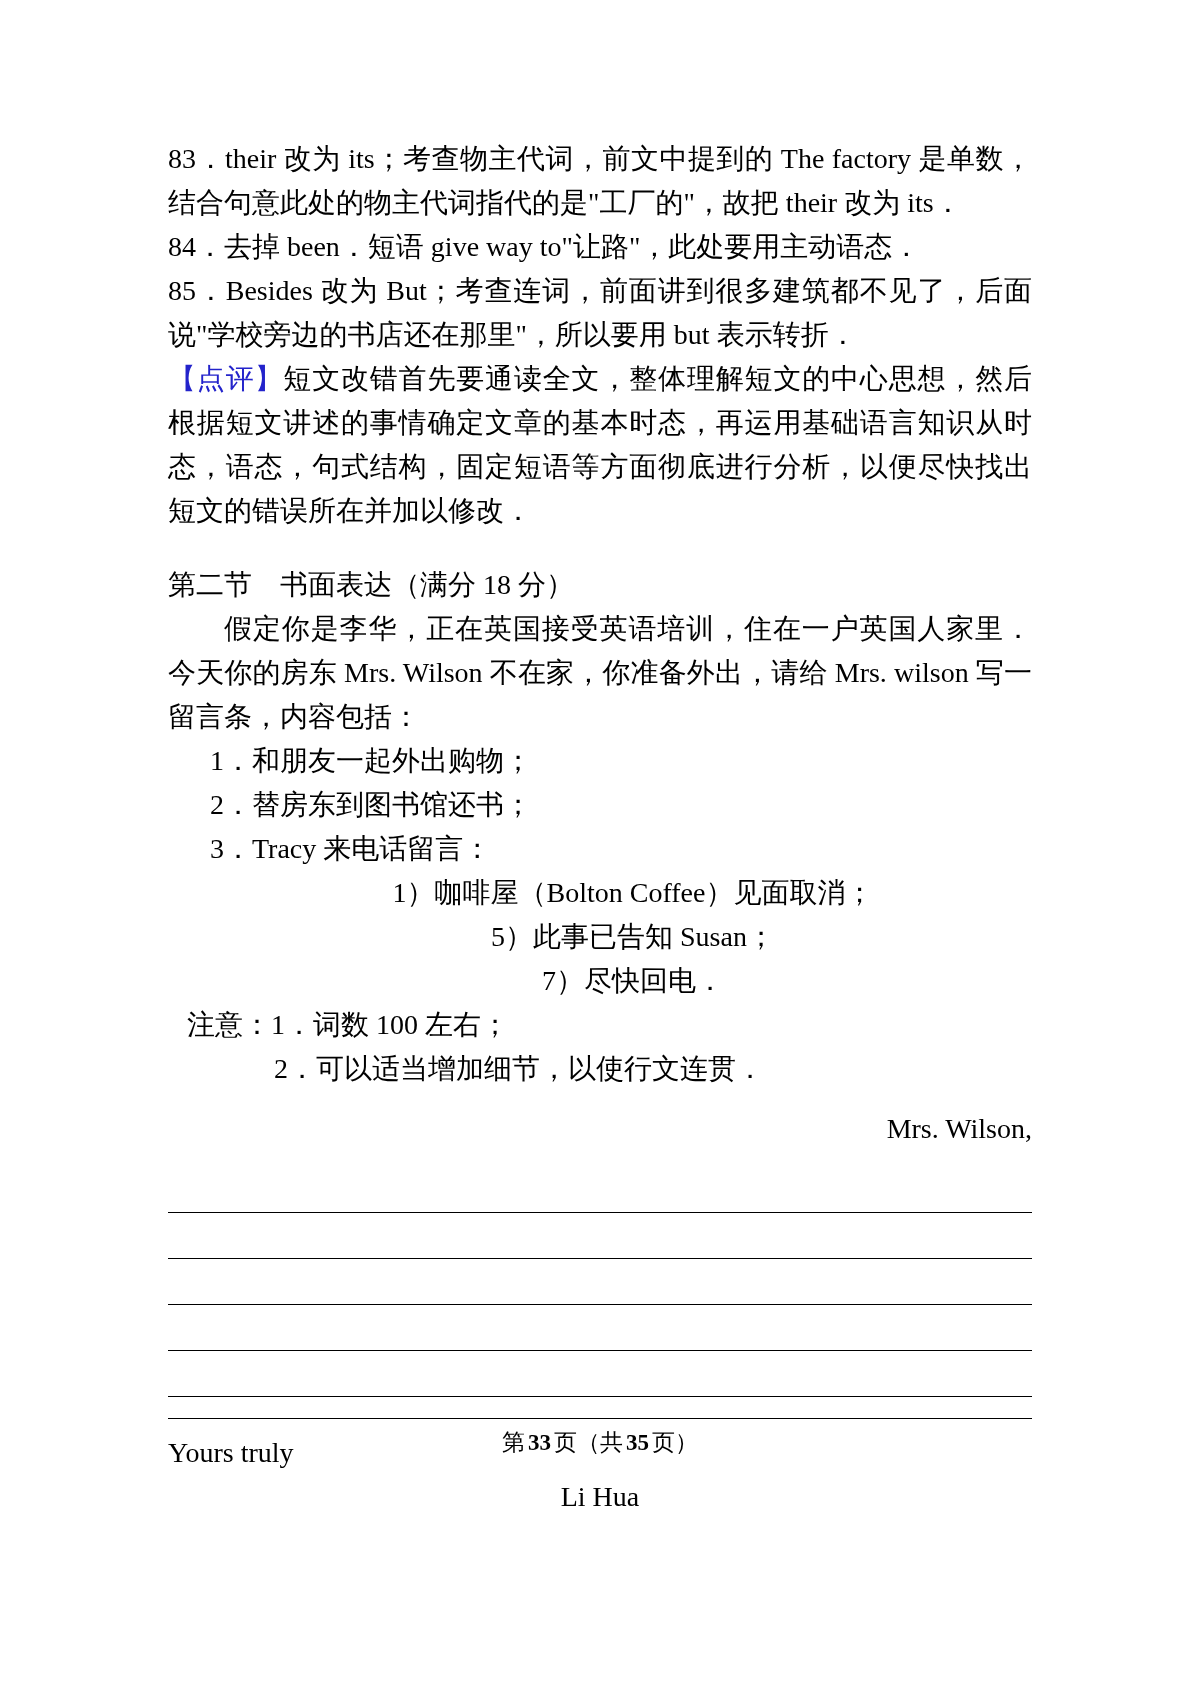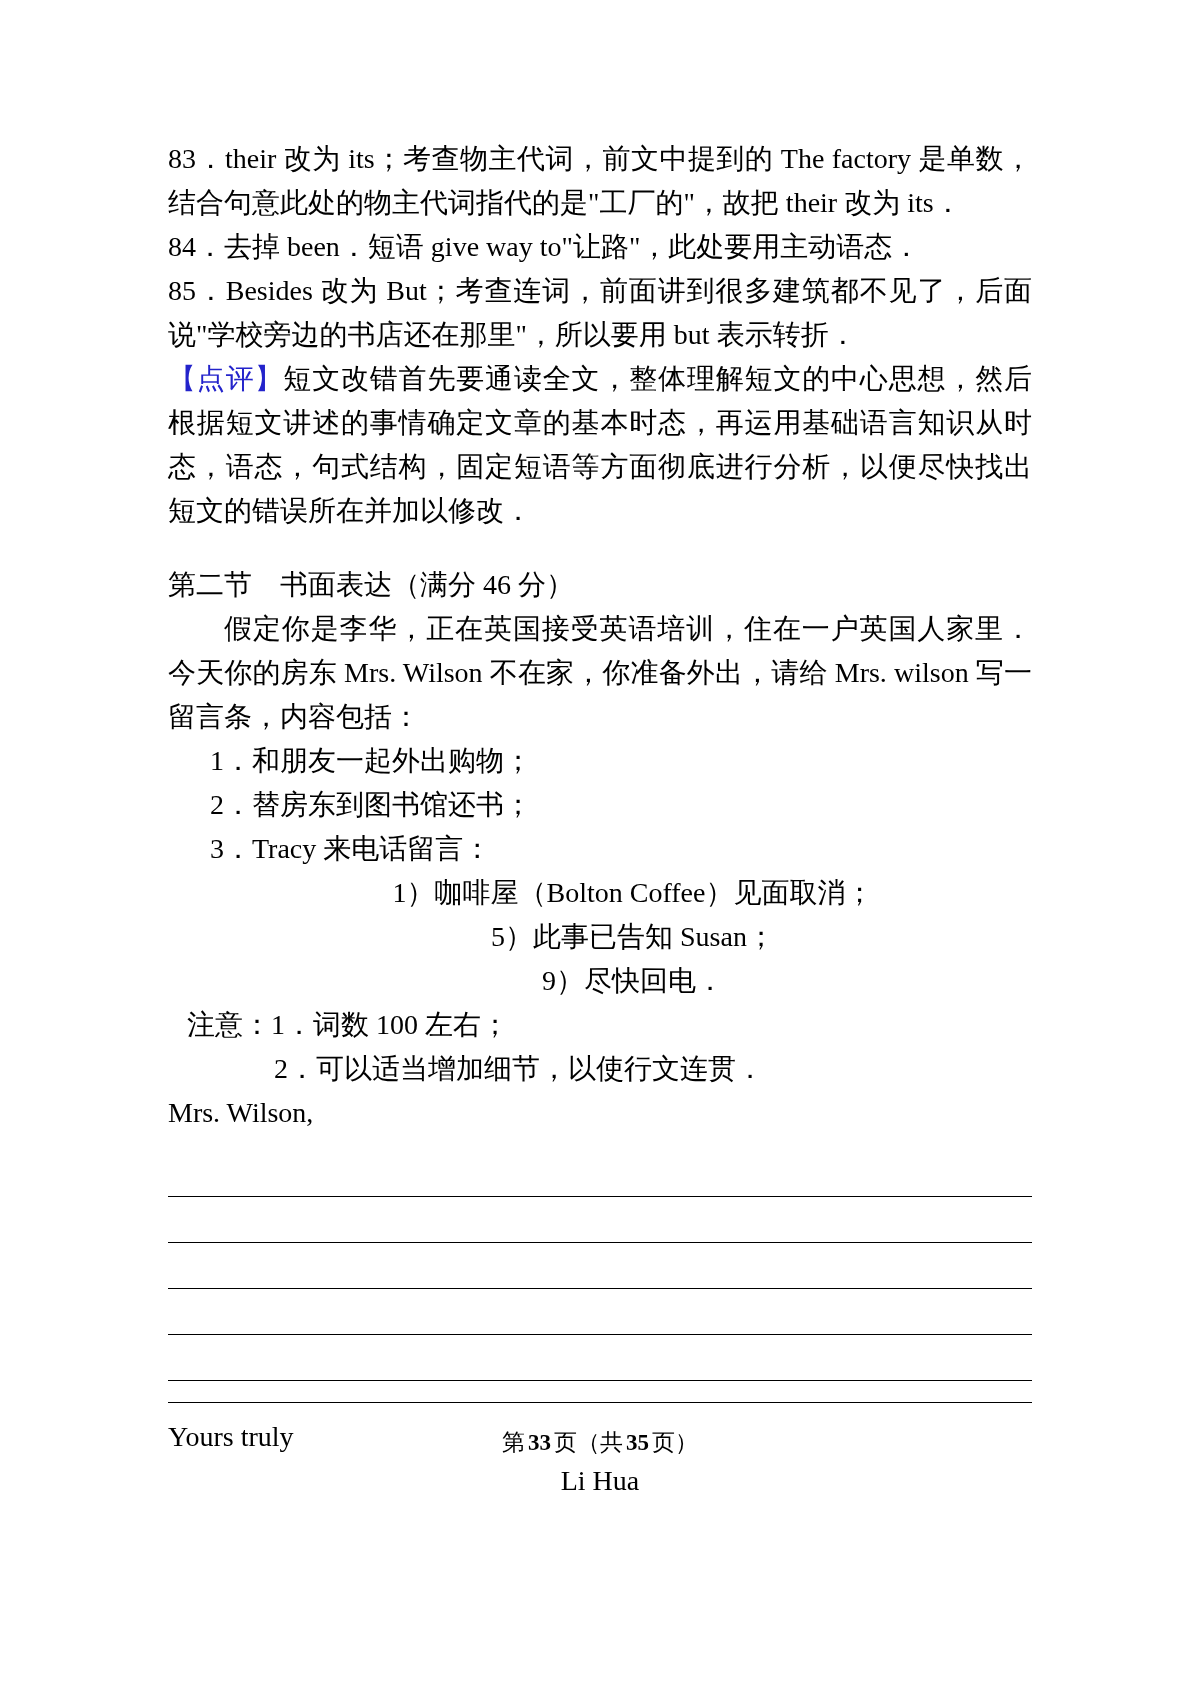--- a/index.html
+++ b/index.html
@@ -30,21 +30,21 @@
     margin: 30px 0 0 0;
     font-size: 28px;
     line-height: 44px;
     font-weight: 400;
   }
   .intro { text-indent: 56px; }
   .point { margin-left: 42px; text-align: left; }
   .subpoint { margin-left: 66px; text-align: center; }
   .note-first { margin-left: 19px; text-align: left; }
   .note-second { margin-left: 106px; text-align: left; }
-  .salutation { text-align: left; }
+  .salutation { text-align: right; margin-top: 16px; }
   .write-area { margin-top: 16px; }
   .write-line { height: 46px; border-bottom: 1px solid #000000; }
   .write-line.short-gap { height: 22px; }
   .closing { margin-top: 12px; text-align: left; }
   .signature { text-align: center; }
   .footer {
     position: absolute;
     left: 0;
     right: 0;
     top: 1428px;
@@ -60,31 +60,31 @@
 
 <div class="page">
   <main class="content">
 
     <p class="para">83．their 改为 its；考查物主代词，前文中提到的 The factory 是单数，结合句意此处的物主代词指代的是"工厂的"，故把 their 改为 its．</p>
     <p class="para">84．去掉 been．短语 give way to"让路"，此处要用主动语态．</p>
     <p class="para">85．Besides 改为 But；考查连词，前面讲到很多建筑都不见了，后面说"学校旁边的书店还在那里"，所以要用 but 表示转折．</p>
 
     <p class="para"><span style="color: rgb(35, 35, 203);">【点评】</span><span>短文改错首先要通读全文，整体理解短文的中心思想，然后根据短文讲述的事情确定文章的基本时态，再运用基础语言知识从时态，语态，句式结构，固定短语等方面彻底进行分析，以便尽快找出短文的错误所在并加以修改．</span></p>
 
-    <h2 class="section-heading">第二节　书面表达（满分 46 分）</h2>
+    <h2 class="section-heading">第二节　书面表达（满分 18 分）</h2>
 
     <p class="para intro">假定你是李华，正在英国接受英语培训，住在一户英国人家里．今天你的房东 Mrs. Wilson 不在家，你准备外出，请给 Mrs. wilson 写一留言条，内容包括：</p>
 
     <p class="para point">1．和朋友一起外出购物；</p>
     <p class="para point">2．替房东到图书馆还书；</p>
     <p class="para point">3．Tracy 来电话留言：</p>
 
     <p class="para subpoint">1）咖啡屋（Bolton Coffee）见面取消；</p>
     <p class="para subpoint">5）此事已告知 Susan；</p>
-    <p class="para subpoint">9）尽快回电．</p>
+    <p class="para subpoint">7）尽快回电．</p>
 
     <p class="para note-first">注意：1．词数 100 左右；</p>
     <p class="para note-second">2．可以适当增加细节，以使行文连贯．</p>
 
     <p class="para salutation">Mrs. Wilson,</p>
 
     <div class="write-area">
       <div class="write-line"></div>
       <div class="write-line"></div>
       <div class="write-line"></div>

